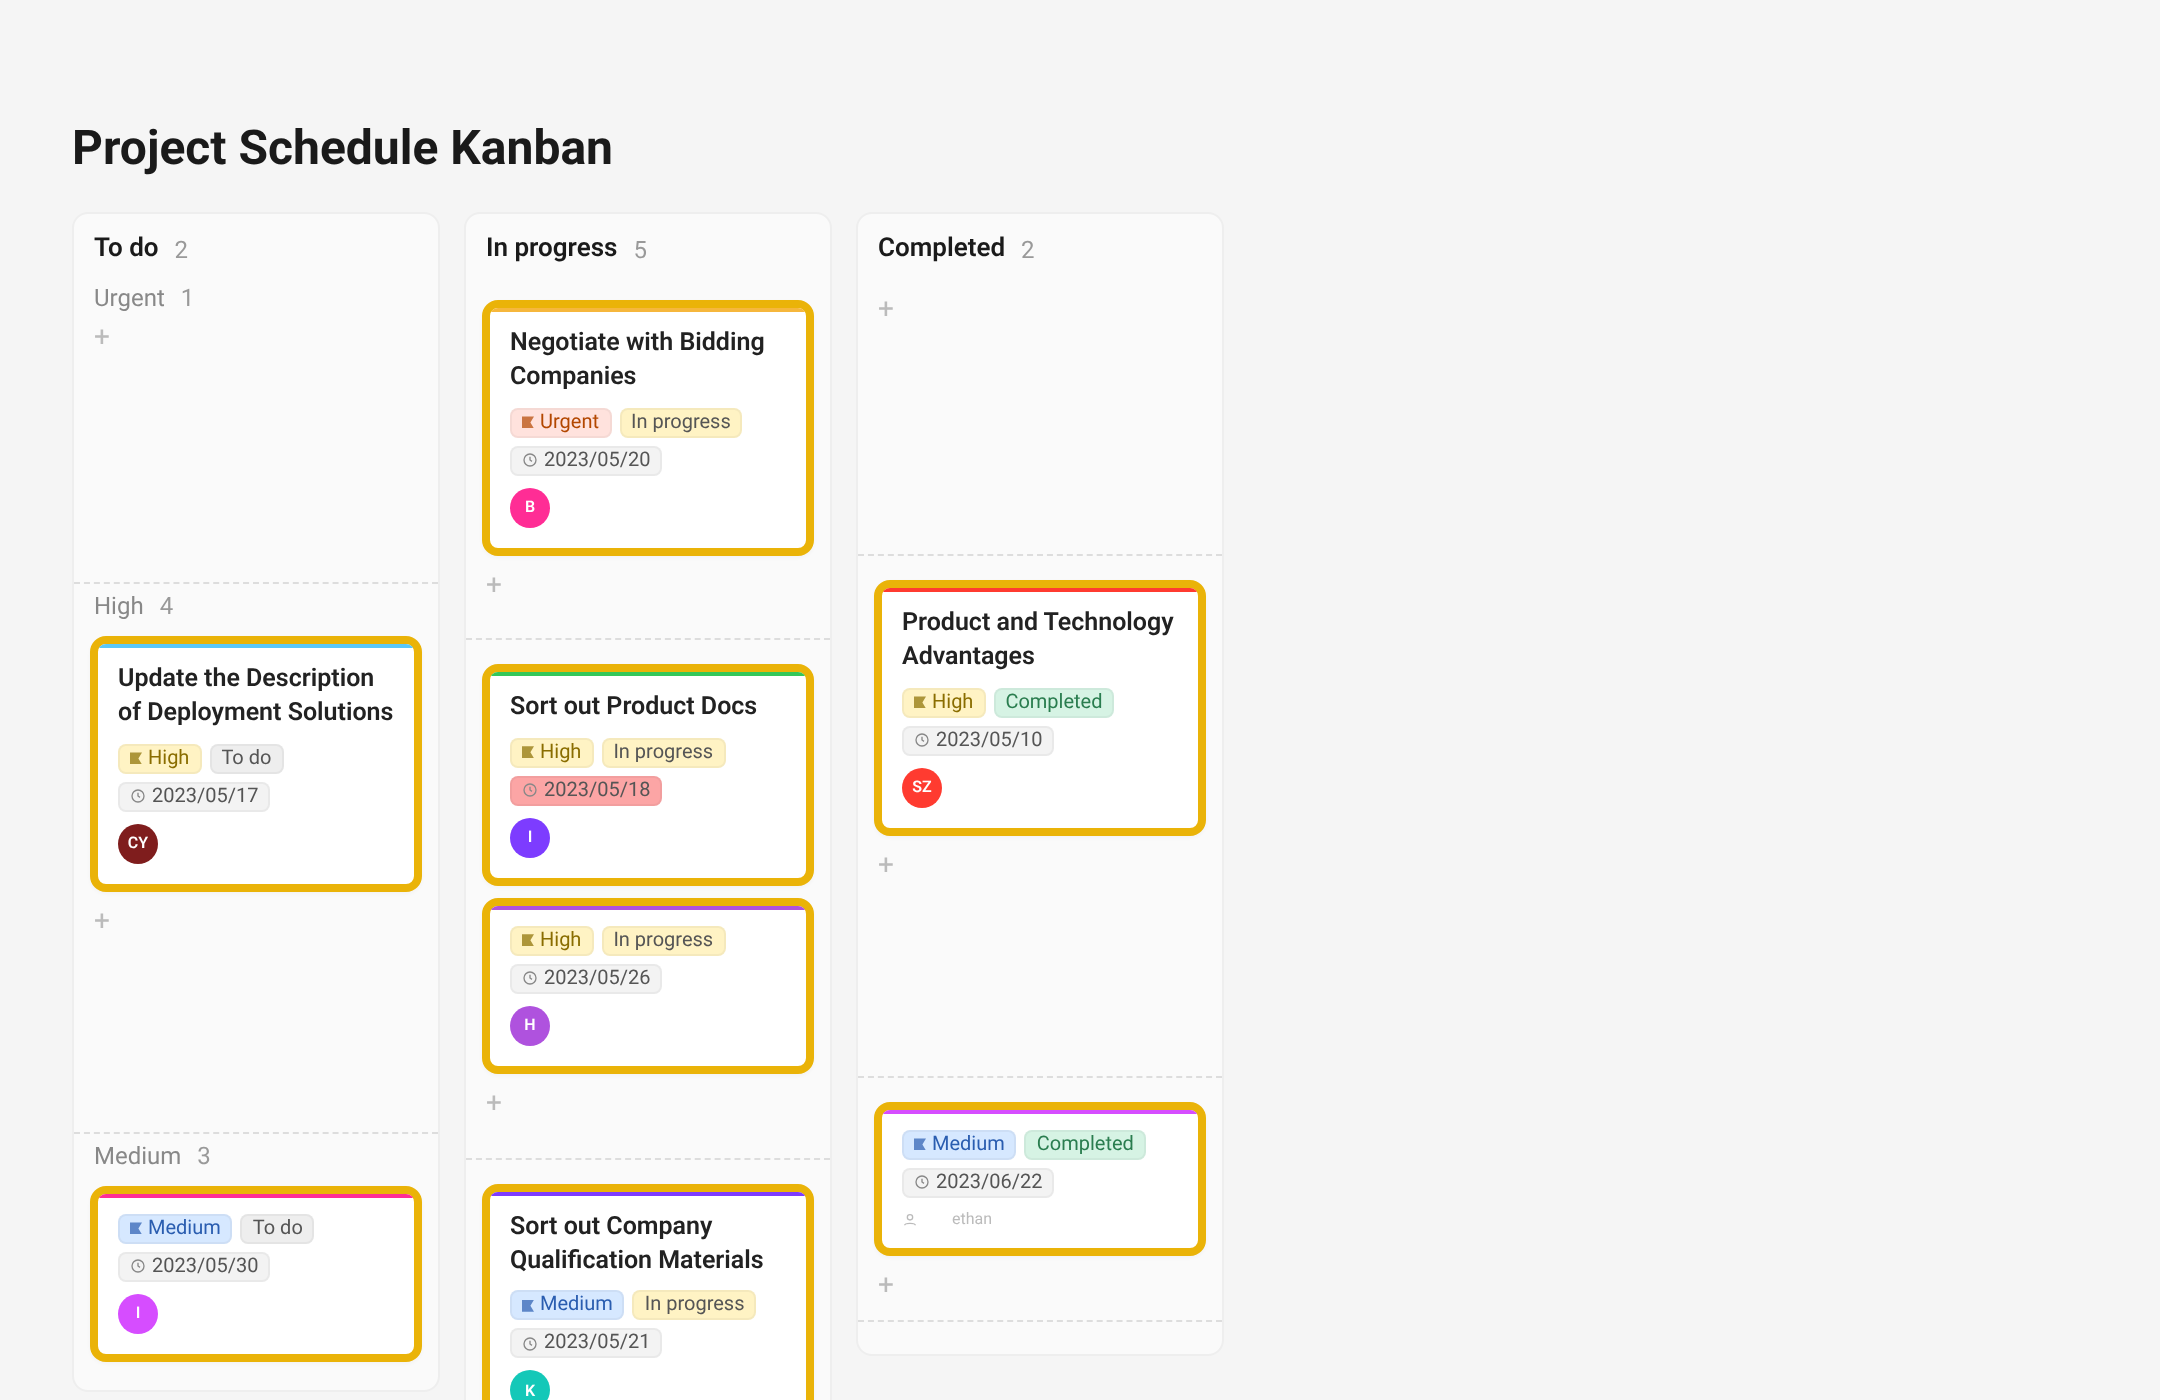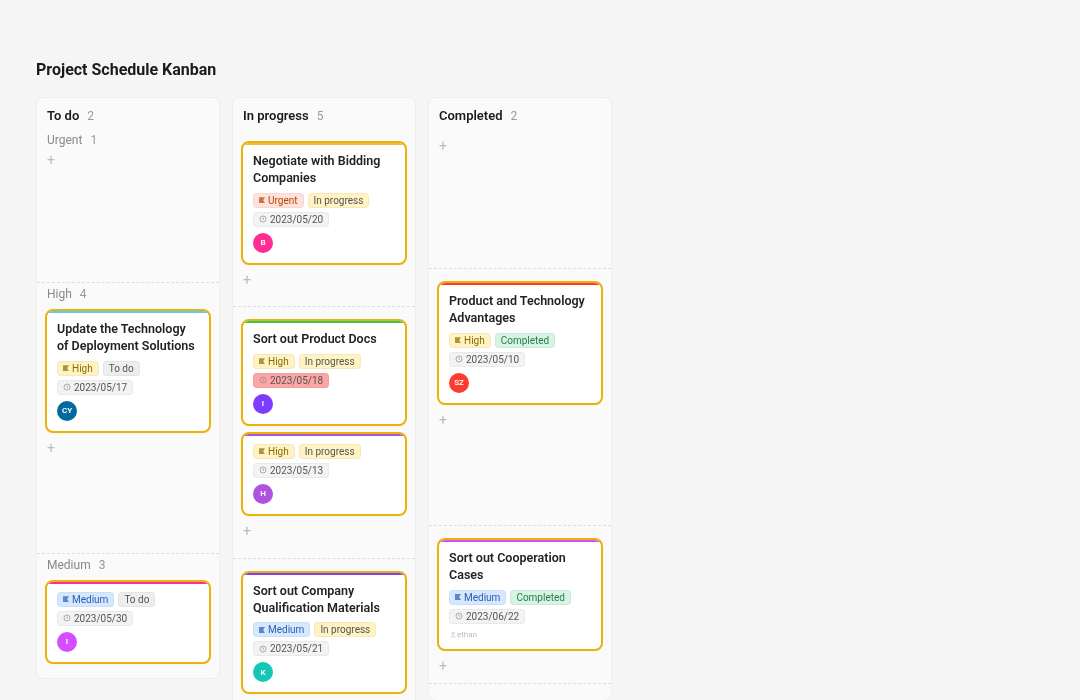--- a/index.html
+++ b/index.html
@@ -14,21 +14,21 @@
   padding: 60px 36px 20px 36px;
   margin: 0 auto;
 }
 .board-title-row {
   display: flex;
   align-items: center;
   gap: 12px;
   margin-bottom: 18px;
 }
 .board-title {
-  font-size: 16px;
+  font-size: 24px;
   font-weight: 700;
   text-align: center;
 }
 .group-btn {
   display: flex;
   align-items: center;
   gap: 4px;
   border: 1px solid #e6e6e6;
   border-radius: 6px;
   background: #fff;
@@ -80,21 +80,21 @@
 .prio-header.first { border-top: none; margin-top: 0; }
 .add-row {
   color: #bbb;
   padding: 2px 10px 6px 10px;
   cursor: pointer;
   font-size: 14px;
   line-height: 1;
 }
 .card {
   background: #fff;
-  border: 2px solid #eab308;
+  border: 4px solid #eab308;
   border-radius: 8px;
   margin: 4px 8px 6px 8px;
   box-shadow: 0 1px 2px rgba(0,0,0,0.03);
   overflow: hidden;
 }
 .card-top {
   height: 2px;
   width: 100%;
 }
 .card-body { padding: 8px 10px 10px 10px; }
@@ -139,21 +139,21 @@
   justify-content: center;
   font-size: 8px;
   font-weight: 600;
   color: #fff;
 }
 .creator-row {
   font-size: 8px;
   color: #bbb;
   display: flex;
   align-items: flex-end;
-  gap: 0;
+  gap: 17px;
 }
 </style>
 </head>
 <body>
 
 <div class="board-wrap">
 
   <div class="board-title-row">
     <div class="board-title">Project Schedule Kanban</div>
   </div>
@@ -173,34 +173,34 @@
       <div class="add-row">+</div>
       <div style="height:105px"></div>
 
       <div class="prio-header">
         <span class="prio-name">High</span>
         <span class="count">4</span>
       </div>
       <div class="card">
         <div class="card-top" style="background:#5ac8fa"></div>
         <div class="card-body">
-          <div class="card-title">Update the Technology of Deployment Solutions</div>
+          <div class="card-title">Update the Description of Deployment Solutions</div>
           <div class="tags">
             <span class="tag flag" style="background:#fff3c4;color:#8a6d00">High</span>
             <span class="tag" style="background:#eeeeee">To do</span>
             <span class="tag date" style="background:#f3f3f3">
               <svg viewBox="0 0 24 24" fill="none" stroke="#888" stroke-width="2">
                   <circle cx="12" cy="12" r="9"></circle>
                   <polyline points="12 7 12 12 15 14"></polyline>
                 </svg>
               <span>2023/05/17</span>
             </span>
           </div>
           <div class="avatars">
-              <div class="av" style="background:#0369a1">CY</div>
+              <div class="av" style="background:#7f1d1d">CY</div>
             </div>
         </div>
       </div>
       <div class="add-row">+</div>
       <div style="height:88px"></div>
 
       <div class="prio-header">
         <span class="prio-name">Medium</span>
         <span class="count">3</span>
       </div>
@@ -281,21 +281,21 @@
         <div class="card-top" style="background:#af52de"></div>
         <div class="card-body">
           <div class="tags">
             <span class="tag flag" style="background:#fff3c4;color:#8a6d00">High</span>
             <span class="tag" style="background:#fff3c4">In progress</span>
             <span class="tag date" style="background:#f3f3f3">
               <svg viewBox="0 0 24 24" fill="none" stroke="#888" stroke-width="2">
                   <circle cx="12" cy="12" r="9"></circle>
                   <polyline points="12 7 12 12 15 14"></polyline>
                 </svg>
-              <span>2023/05/13</span>
+              <span>2023/05/26</span>
             </span>
           </div>
           <div class="avatars">
               <div class="av" style="background:#af52de">H</div>
             </div>
         </div>
       </div>
       <div class="add-row">+</div>
       <div style="height:10px"></div>
 
@@ -354,21 +354,20 @@
             </div>
         </div>
       </div>
       <div class="add-row">+</div>
       <div style="height:88px"></div>
 
       <div class="prio-header"></div>
       <div class="card">
         <div class="card-top" style="background:#d64dff"></div>
         <div class="card-body">
-          <div class="card-title">Sort out Cooperation Cases</div>
           <div class="tags">
             <span class="tag flag" style="background:#d6e8ff;color:#2a5db0">Medium</span>
             <span class="tag" style="background:#d6f3e4;color:#2a7d4f">Completed</span>
             <span class="tag date" style="background:#f3f3f3">
               <svg viewBox="0 0 24 24" fill="none" stroke="#888" stroke-width="2">
                   <circle cx="12" cy="12" r="9"></circle>
                   <polyline points="12 7 12 12 15 14"></polyline>
                 </svg>
               <span>2023/06/22</span>
             </span>

